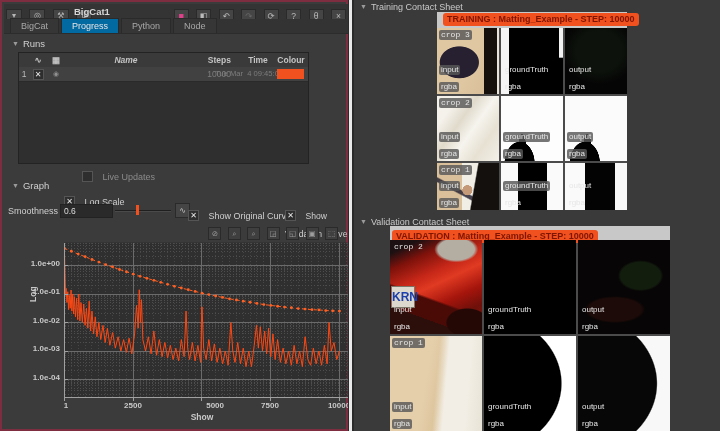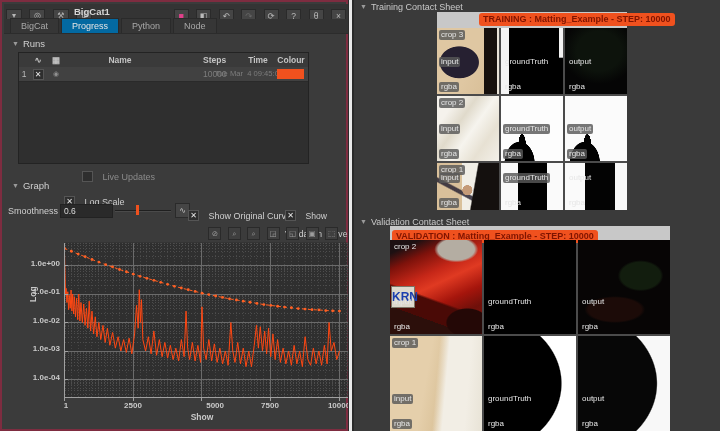--- a/index.html
+++ b/index.html
@@ -31,22 +31,22 @@
   .tri{display:inline-block;font-size:7px;color:#9a9a9a;margin-right:4px;transform:translateY(-1px);}
 
   
   #runs-table{left:16px;top:50px;width:289px;height:110px;background:#2f2f2f;border:1px solid #232323;}
   .tr-hdr{position:absolute;left:0;top:0;width:100%;height:14px;background:#3a3a3a;border-bottom:1px solid #262626;}
   .tr-row{position:absolute;left:0;top:14px;width:100%;height:14px;background:#414141;border-bottom:1px solid #2a2a2a;}
   .cell{position:absolute;top:0;height:14px;line-height:14px;font-size:8.5px;overflow:hidden;}
   .c-num{left:0;width:10px;text-align:center;color:#bbb;}
   .c-chk{left:10px;width:18px;text-align:center;}
   .c-rad{left:28px;width:18px;text-align:center;}
-  .c-name{left:38px;width:118px;padding-left:4px;}
-  .c-steps{left:184px;width:44px;text-align:left;}
+  .c-name{left:44px;width:118px;padding-left:4px;font-style:italic;}
+  .c-steps{left:168px;width:44px;text-align:right;}
   .c-time-h{left:196px;width:86px;text-align:center;}
   .hdr-txt{color:#c4c4c4;font-weight:bold;}
   .dimtxt{color:#7d7d7d;}
   #run-swatch{position:absolute;left:258px;top:2px;width:27px;height:10px;}
 
   .chk{display:inline-block;width:9px;height:9px;background:#2e2e2e;border:1px solid #555;
        color:#e8e8e8;font-size:8px;line-height:9px;text-align:center;vertical-align:middle;}
   .radio{color:#8f8f8f;font-size:7px;}
 
   .cb-label{font-size:9px;color:#cfcfcf;margin-left:5px;vertical-align:middle;}
@@ -83,22 +83,22 @@
 
   .montage{position:absolute;background:#4b4b4b;}
   .mont-top{position:absolute;left:0;top:0;width:100%;background:#c8c8c8;}
   .badge{position:absolute;font-size:9px;font-weight:bold;color:#7f1400;background:#f0511e;
          border-radius:3px;padding:0 4px;height:13px;line-height:13px;white-space:nowrap;}
 
   .tile{position:absolute;overflow:hidden;}
   .lbl{position:absolute;font-size:8px;line-height:10px;color:#e6e6e6;background:rgba(88,88,88,0.82);
        border-radius:2px;padding:0 2px;white-space:nowrap;}
   .lbl.plain{background:transparent;}
-  .crop-lbl{left:2px;top:2px;}
-  .role-lbl{left:2px;bottom:27px;}
+  .crop-lbl{left:2px;top:2px;font-family:Liberation Mono, monospace;}
+  .role-lbl{left:2px;bottom:19px;}
   .ch-lbl{left:2px;bottom:2px;}
 
   
   .t-c3-in{background:
     linear-gradient(to right, rgba(0,0,0,0) 0 76%, #16100d 76% 96%, #e9e3d8 96%),
     radial-gradient(55% 42% at 36% 52%, #262031 0 56%, rgba(38,32,49,0) 59%),
     linear-gradient(115deg,#dfc7a2 0 55%, #d5bb93 100%);}
   .t-c3-gt{background:
     linear-gradient(#f2f2f2,#f2f2f2) right top / 7% 45% no-repeat,
     linear-gradient(to right, #f5f5f5 0 13%, #000 13%);}
@@ -404,21 +404,21 @@
   <div id="right-edge" class="abs"></div>
 
   <div id="right-panel" class="abs">
 
     <div class="abs sheet-hdr" style="left:6px;top:2px;">
       <span class="tri">▼</span><span>Training Contact Sheet</span>
     </div>
 
     <div class="montage" style="left:83px;top:12px;width:190px;height:198px;">
       <div class="mont-top" style="height:16px;"></div>
-      <div class="badge" style="left: 6px; top: 1px; background: rgb(240, 81, 30); color: rgb(127, 20, 0); margin-left: 36px;">TRAINING : Matting_Example - STEP: 10000</div>
+      <div class="badge" style="left: 6px; top: 1px; background: rgb(240, 81, 30); color: rgb(127, 20, 0);">TRAINING : Matting_Example - STEP: 10000</div>
 
       <div class="tile t-c3-in" style="left:0;top:16px;width:62px;height:66px;">
         <span class="lbl crop-lbl">crop 3</span>
         <span class="lbl role-lbl">input</span>
         <span class="lbl ch-lbl">rgba</span>
       </div>
       <div class="tile t-c3-gt" style="left:64px;top:16px;width:62px;height:66px;">
         <span class="lbl plain role-lbl">groundTruth</span>
         <span class="lbl plain ch-lbl">rgba</span>
       </div>

